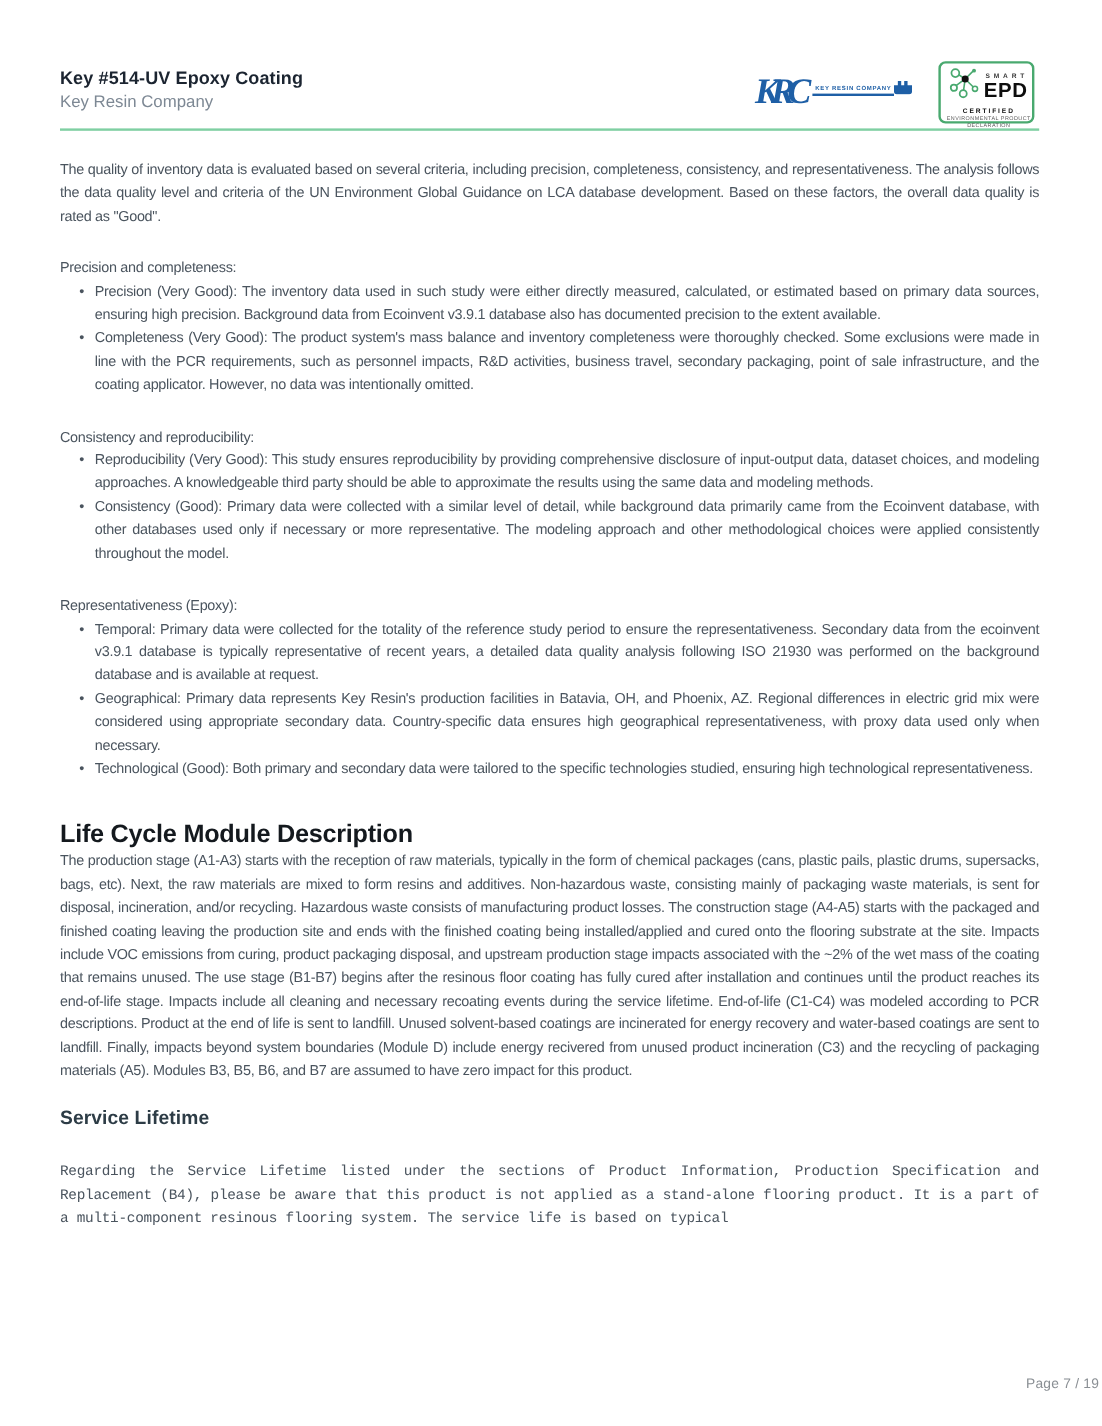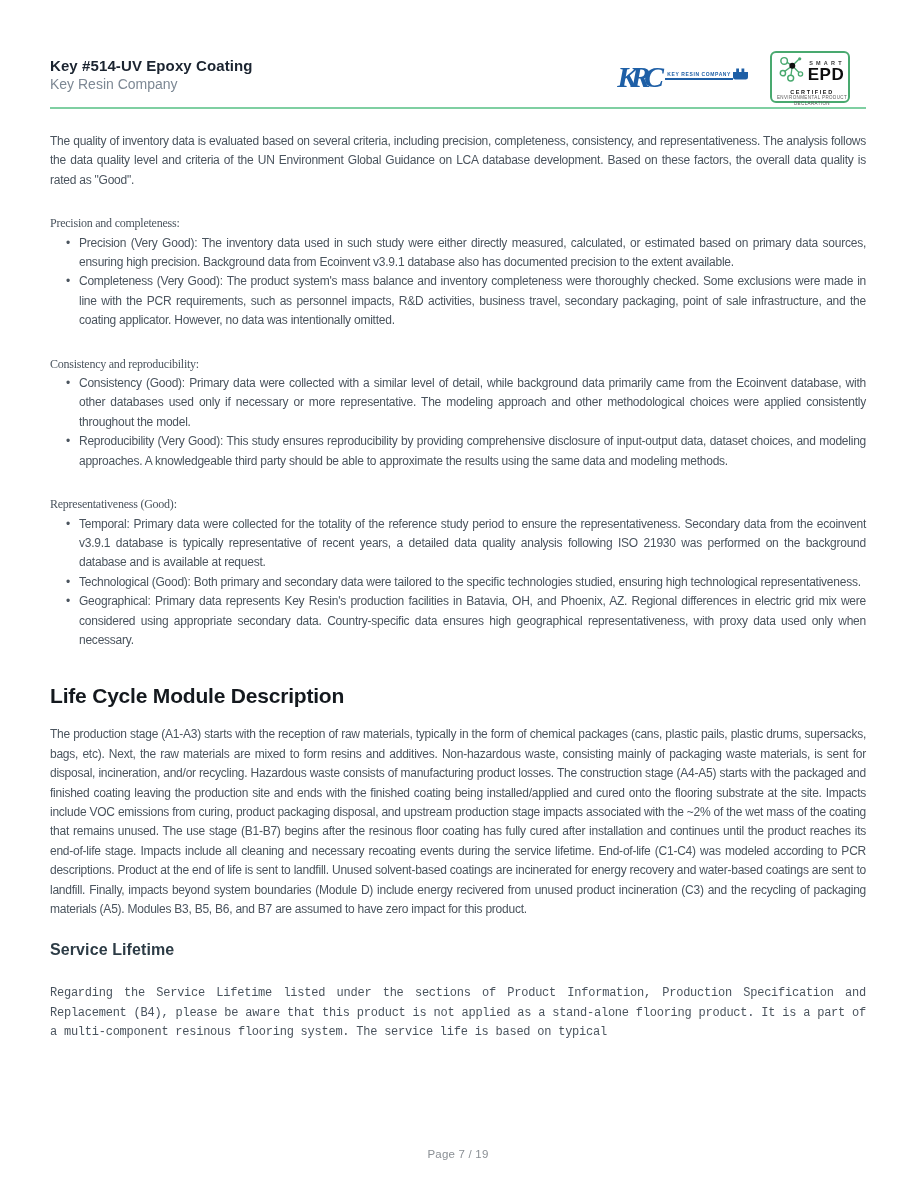--- a/index.html
+++ b/index.html
@@ -27,21 +27,21 @@
     line-height: 19px;
     letter-spacing: 0.1px;
   }
   .doc-subtitle {
     font-size: 14px;
     color: #7d8894;
     line-height: 18px;
   }
   .header-logos {
     position: absolute;
-    right: 16px;
+    right: 4px;
     top: -5px;
     display: flex;
     align-items: center;
     gap: 22px;
   }
   
   .krc-logo { display: flex; align-items: center; }
   .krc-monogram {
     font-family: "Liberation Serif", serif;
     font-style: italic;
@@ -114,21 +114,21 @@
   }
   
   .content {
     margin: 23px 50px 0 50px;
     color: #4a545e;
     font-size: 12px;
     line-height: 19.4px;
     letter-spacing: -0.02em;
   }
   .content p.body-text { text-align: justify; }
-  .section-label { margin-top: 24px; font-family: Liberation Serif, serif; }
+  .section-label { margin-top: 24px; }
   ul.bullets {
     list-style: none;
     padding-left: 29px;
     margin-bottom: 22px;
   }
   ul.bullets li {
     position: relative;
     text-align: justify;
   }
   ul.bullets li::before {
@@ -139,37 +139,37 @@
     color: #4a545e;
   }
   h1.main-heading {
     margin-top: 34px;
     font-size: 21px;
     font-weight: 700;
     color: #14191e;
     letter-spacing: -0.2px;
     line-height: 24px;
   }
-  h1.main-heading + p { margin-top: 17px; }
+  h1.main-heading + p { }
   h2.sub-heading {
     margin-top: 21px;
     font-size: 16px;
     font-weight: 700;
     color: #2d3c46;
     letter-spacing: 0.1px;
     line-height: 20px;
   }
   h2.sub-heading + p { margin-top: 24px; font-family: Liberation Mono, monospace; }
   
   .page-footer {
     position: absolute;
     left: 0;
     right: 0;
     bottom: 26px;
-    text-align: center;
+    text-align: right;
     margin-top: 40px;
   }
   .page-number {
     font-size: 11.5px;
     color: #8a8f94;
     letter-spacing: 0.2px;
   }
 </style>
 </head>
 <body>
@@ -238,31 +238,31 @@
       <p class="section-label">Precision and completeness:</p>
       <ul class="bullets">
         <li>Precision (Very Good): The inventory data used in such study were either directly measured, calculated, or estimated based on primary data sources, ensuring high precision. Background data from Ecoinvent v3.9.1 database also has documented precision to the extent available.</li>
         <li>Completeness (Very Good): The product system's mass balance and inventory completeness were thoroughly checked. Some exclusions were made in line with the PCR requirements, such as personnel impacts, R&amp;D activities, business travel, secondary packaging, point of sale infrastructure, and the coating applicator. However, no data was intentionally omitted.</li>
       </ul>
     </section>
 
     <section>
       <p class="section-label">Consistency and reproducibility:</p>
       <ul class="bullets">
+        <li>Reproducibility (Very Good): This study ensures reproducibility by providing comprehensive disclosure of input-output data, dataset choices, and modeling approaches. A knowledgeable third party should be able to approximate the results using the same data and modeling methods.</li>
         <li>Consistency (Good): Primary data were collected with a similar level of detail, while background data primarily came from the Ecoinvent database, with other databases used only if necessary or more representative. The modeling approach and other methodological choices were applied consistently throughout the model.</li>
-        <li>Reproducibility (Very Good): This study ensures reproducibility by providing comprehensive disclosure of input-output data, dataset choices, and modeling approaches. A knowledgeable third party should be able to approximate the results using the same data and modeling methods.</li>
       </ul>
     </section>
 
     <section>
-      <p class="section-label">Representativeness (Good):</p>
+      <p class="section-label">Representativeness (Epoxy):</p>
       <ul class="bullets">
         <li>Temporal: Primary data were collected for the totality of the reference study period to ensure the representativeness. Secondary data from the ecoinvent v3.9.1 database is typically representative of recent years, a detailed data quality analysis following ISO 21930 was performed on the background database and is available at request.</li>
+        <li>Geographical: Primary data represents Key Resin's production facilities in Batavia, OH, and Phoenix, AZ. Regional differences in electric grid mix were considered using appropriate secondary data. Country-specific data ensures high geographical representativeness, with proxy data used only when necessary.</li>
         <li>Technological (Good): Both primary and secondary data were tailored to the specific technologies studied, ensuring high technological representativeness.</li>
-        <li>Geographical: Primary data represents Key Resin's production facilities in Batavia, OH, and Phoenix, AZ. Regional differences in electric grid mix were considered using appropriate secondary data. Country-specific data ensures high geographical representativeness, with proxy data used only when necessary.</li>
       </ul>
     </section>
 
     <h1 class="main-heading">Life Cycle Module Description</h1>
     <p class="body-text">The production stage (A1-A3) starts with the reception of raw materials, typically in the form of chemical packages (cans, plastic pails, plastic drums, supersacks, bags, etc). Next, the raw materials are mixed to form resins and additives. Non-hazardous waste, consisting mainly of packaging waste materials, is sent for disposal, incineration, and/or recycling. Hazardous waste consists of manufacturing product losses. The construction stage (A4-A5) starts with the packaged and finished coating leaving the production site and ends with the finished coating being installed/applied and cured onto the flooring substrate at the site. Impacts include VOC emissions from curing, product packaging disposal, and upstream production stage impacts associated with the ~2% of the wet mass of the coating that remains unused. The use stage (B1-B7) begins after the resinous floor coating has fully cured after installation and continues until the product reaches its end-of-life stage. Impacts include all cleaning and necessary recoating events during the service lifetime. End-of-life (C1-C4) was modeled according to PCR descriptions. Product at the end of life is sent to landfill. Unused solvent-based coatings are incinerated for energy recovery and water-based coatings are sent to landfill. Finally, impacts beyond system boundaries (Module D) include energy recivered from unused product incineration (C3) and the recycling of packaging materials (A5). Modules B3, B5, B6, and B7 are assumed to have zero impact for this product.</p>
 
     <h2 class="sub-heading">Service Lifetime</h2>
     <p class="body-text">Regarding the Service Lifetime listed under the sections of Product Information, Production Specification and Replacement (B4), please be aware that this product is not applied as a stand-alone flooring product. It is a part of a multi-component resinous flooring system. The service life is based on typical</p>
 
   </main>

